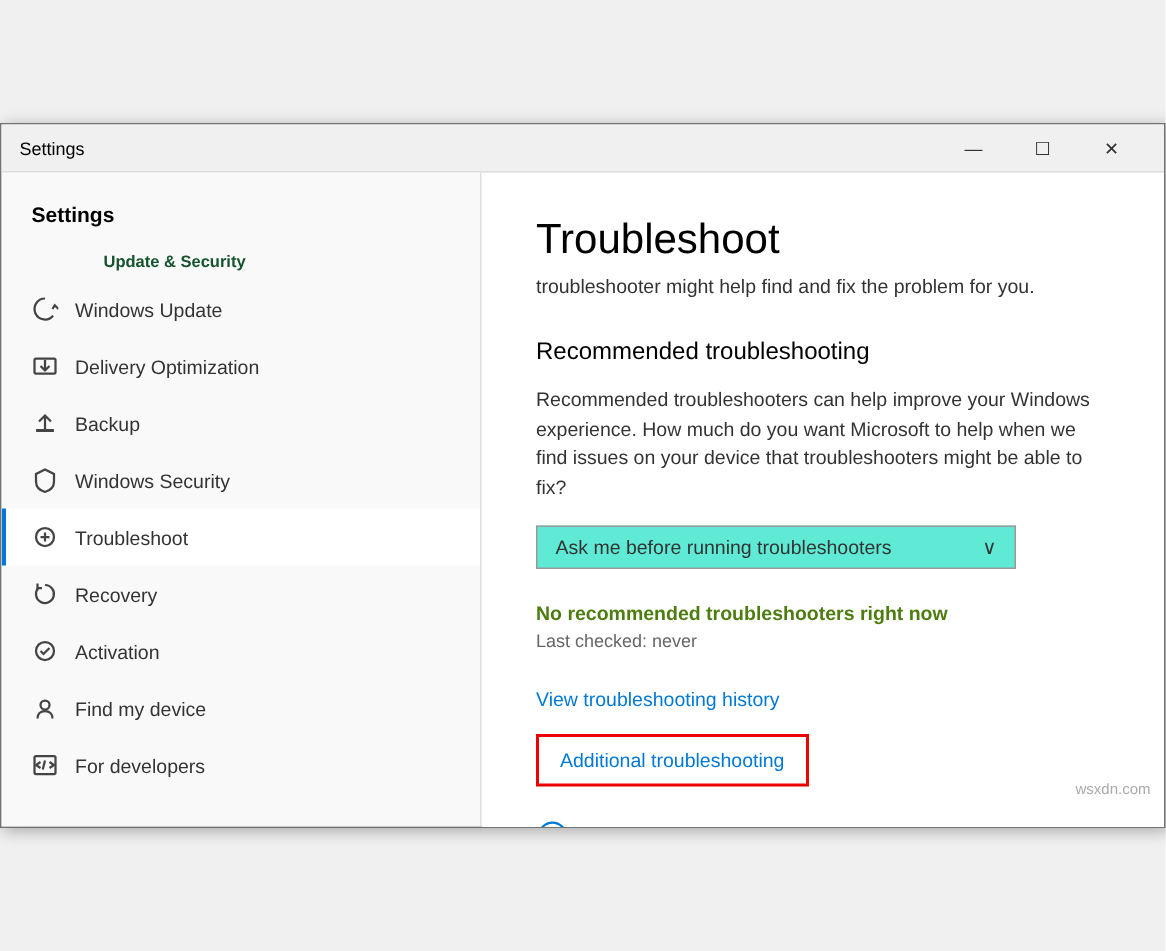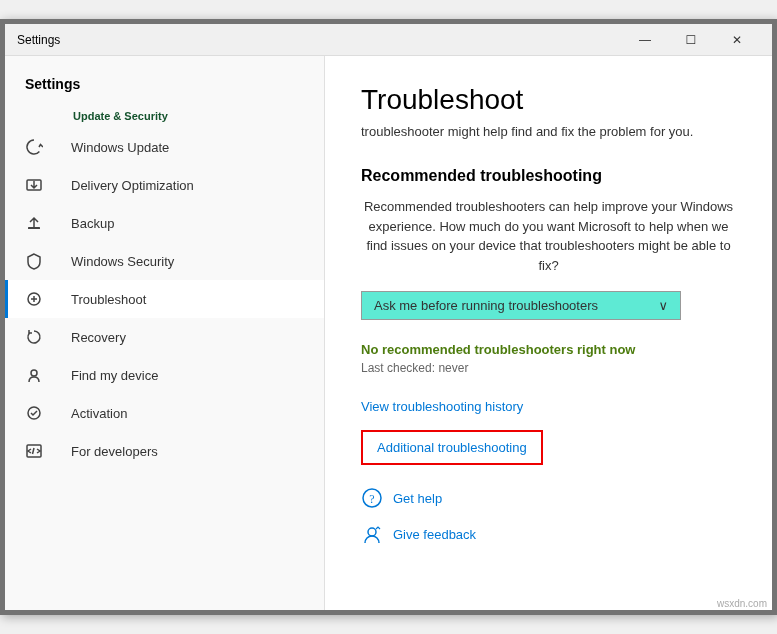--- a/index.html
+++ b/index.html
@@ -6,23 +6,23 @@
     body {
       font-family: 'Segoe UI', Arial, sans-serif;
       background: #f0f0f0;
       display: flex;
       justify-content: center;
       align-items: center;
       height: 100vh;
     }
     .window {
       width: 777px;
-      height: 596px;
+      height: 470px;
       background: #fff;
-      border: 5px solid #737373;
+      border: 1px solid #737373;
       display: flex;
       flex-direction: column;
       box-shadow: 2px 2px 10px rgba(0,0,0,0.3);
     }
     .title-bar {
       background: #f0f0f0;
       height: 32px;
       display: flex;
       align-items: center;
       padding: 0 12px;
@@ -98,21 +98,21 @@
       color: #14532d;
       margin-left: 48px;
     }
     .sidebar-item {
       display: flex;
       align-items: center;
       padding: 10px 20px;
       cursor: pointer;
       font-size: 13px;
       color: #333;
-      gap: 28px;
+      gap: 11px;
     }
     .sidebar-item.active {
       background: #fff;
       border-left: 3px solid #0078d7;
       padding-left: 17px;
     }
     .sidebar-icon {
       width: 18px;
       height: 18px;
       display: flex;
@@ -134,30 +134,29 @@
       color: #000;
       margin-bottom: 8px;
     }
     .page-subtitle {
       font-size: 13px;
       color: #333;
       margin-bottom: 28px;
     }
     .section-title {
       font-size: 16px;
-      font-weight: 700;
+      font-weight: 400;
       color: #000;
       margin-bottom: 12px;
     }
     .section-desc {
       font-size: 13px;
       color: #333;
       margin-bottom: 16px;
       line-height: 1.5;
-      text-align: center;
     }
     .dropdown-select {
       display: flex;
       align-items: center;
       border: 1px solid #999;
       padding: 6px 12px;
       background: #5eead4;
       cursor: pointer;
       width: 320px;
       margin-bottom: 22px;
@@ -204,21 +203,21 @@
       height: 22px;
       display: flex;
       align-items: center;
       justify-content: center;
       color: #0078d7;
       font-size: 16px;
       flex-shrink: 0;
     }
     .watermark {
       position: absolute;
-      bottom: 6px;
+      bottom: 20px;
       right: 10px;
       font-size: 10px;
       color: #aaa;
     }
     .window-wrapper {
       position: relative;
     }
   </style>
 </head>
 <body>
@@ -298,35 +297,35 @@
             <path d="M9 3a6 6 0 1 1-4.5 2" stroke="#444" stroke-width="1.5" fill="none"></path>
             <path d="M4 2v3h3" stroke="#444" stroke-width="1.5" fill="none"></path>
           </svg>
         </span>
         <span>Recovery</span>
       </div>
 
       <div class="sidebar-item">
         <span class="sidebar-icon">
           <svg width="18" height="18" viewBox="0 0 18 18" fill="none">
+            <circle cx="9" cy="9" r="6" stroke="#444" stroke-width="1.5"></circle>
+            <path d="M6 9l2 2 4-4" stroke="#444" stroke-width="1.5"></path>
+          </svg>
+        </span>
+        <span>Activation</span>
+      </div>
+
+      <div class="sidebar-item">
+        <span class="sidebar-icon">
+          <svg width="18" height="18" viewBox="0 0 18 18" fill="none">
             <circle cx="9" cy="7" r="3" stroke="#444" stroke-width="1.5"></circle>
             <path d="M4 16c0-3 2-5 5-5s5 2 5 5" stroke="#444" stroke-width="1.5"></path>
           </svg>
         </span>
         <span>Find my device</span>
-      </div>
-
-      <div class="sidebar-item">
-        <span class="sidebar-icon">
-          <svg width="18" height="18" viewBox="0 0 18 18" fill="none">
-            <circle cx="9" cy="9" r="6" stroke="#444" stroke-width="1.5"></circle>
-            <path d="M6 9l2 2 4-4" stroke="#444" stroke-width="1.5"></path>
-          </svg>
-        </span>
-        <span>Activation</span>
       </div>
 
       <div class="sidebar-item">
         <span class="sidebar-icon">
           <svg width="18" height="18" viewBox="0 0 18 18" fill="none">
             <rect x="2" y="3" width="14" height="12" rx="1" stroke="#444" stroke-width="1.5"></rect>
             <path d="M6 7l-3 2 3 2M12 7l3 2-3 2M9 6l-1.5 6" stroke="#444" stroke-width="1.5"></path>
           </svg>
         </span>
         <span>For developers</span>

